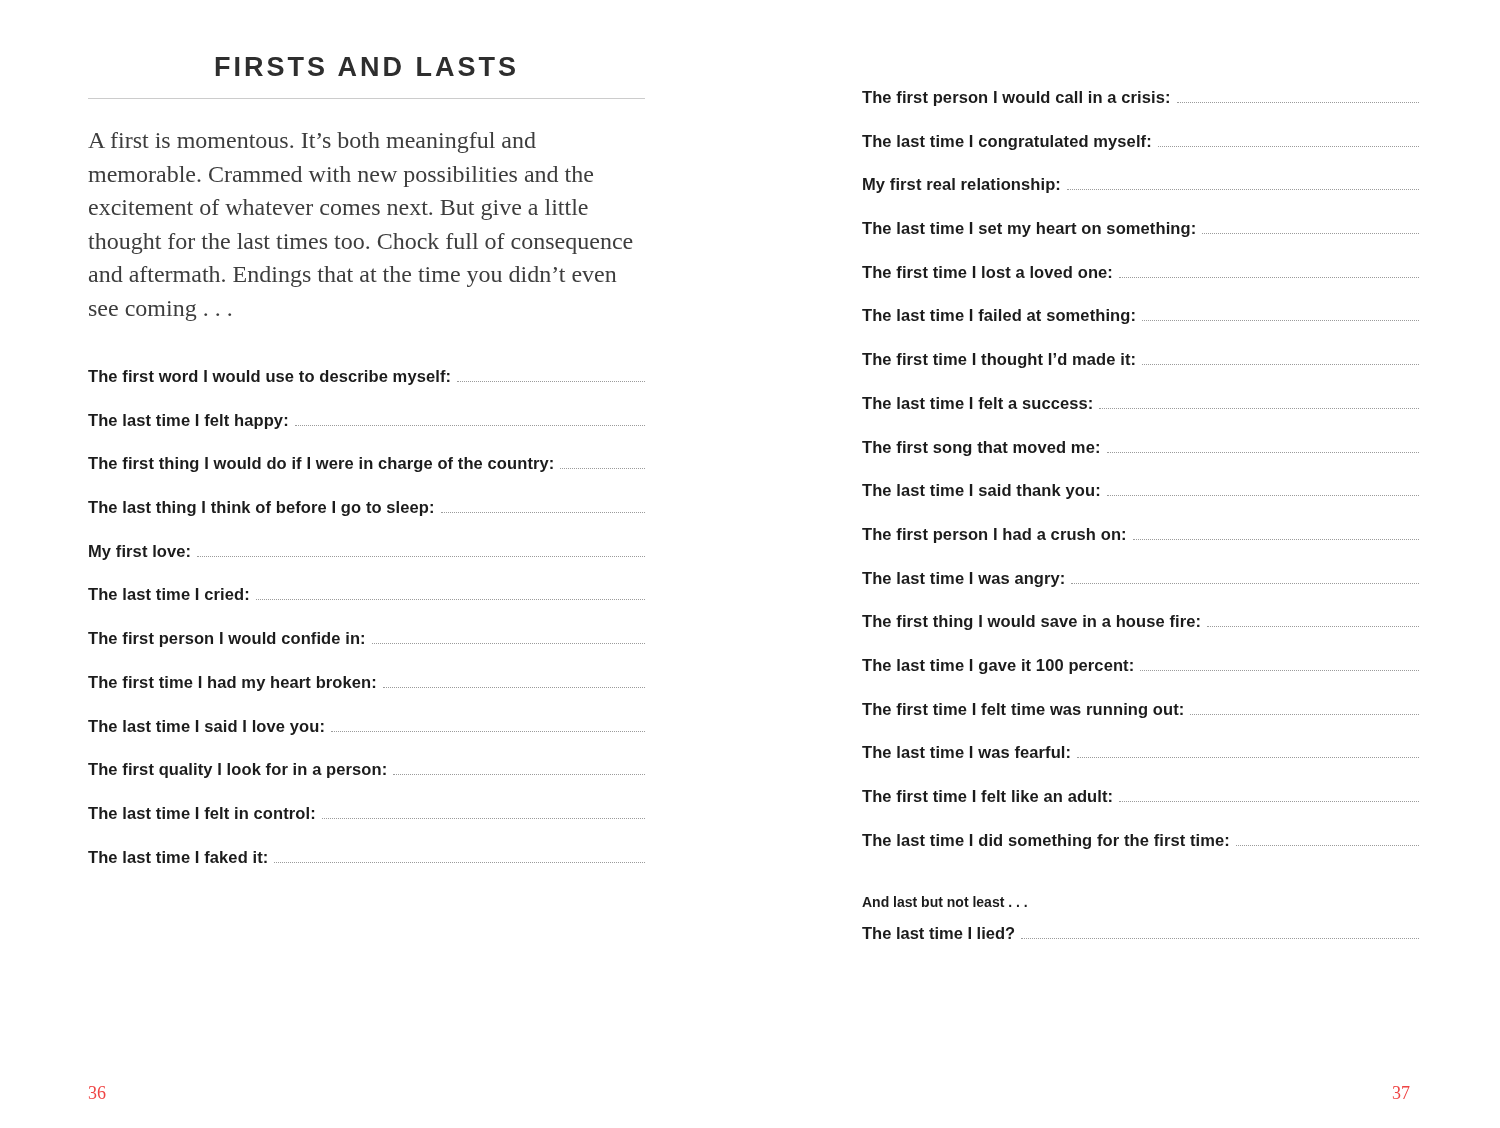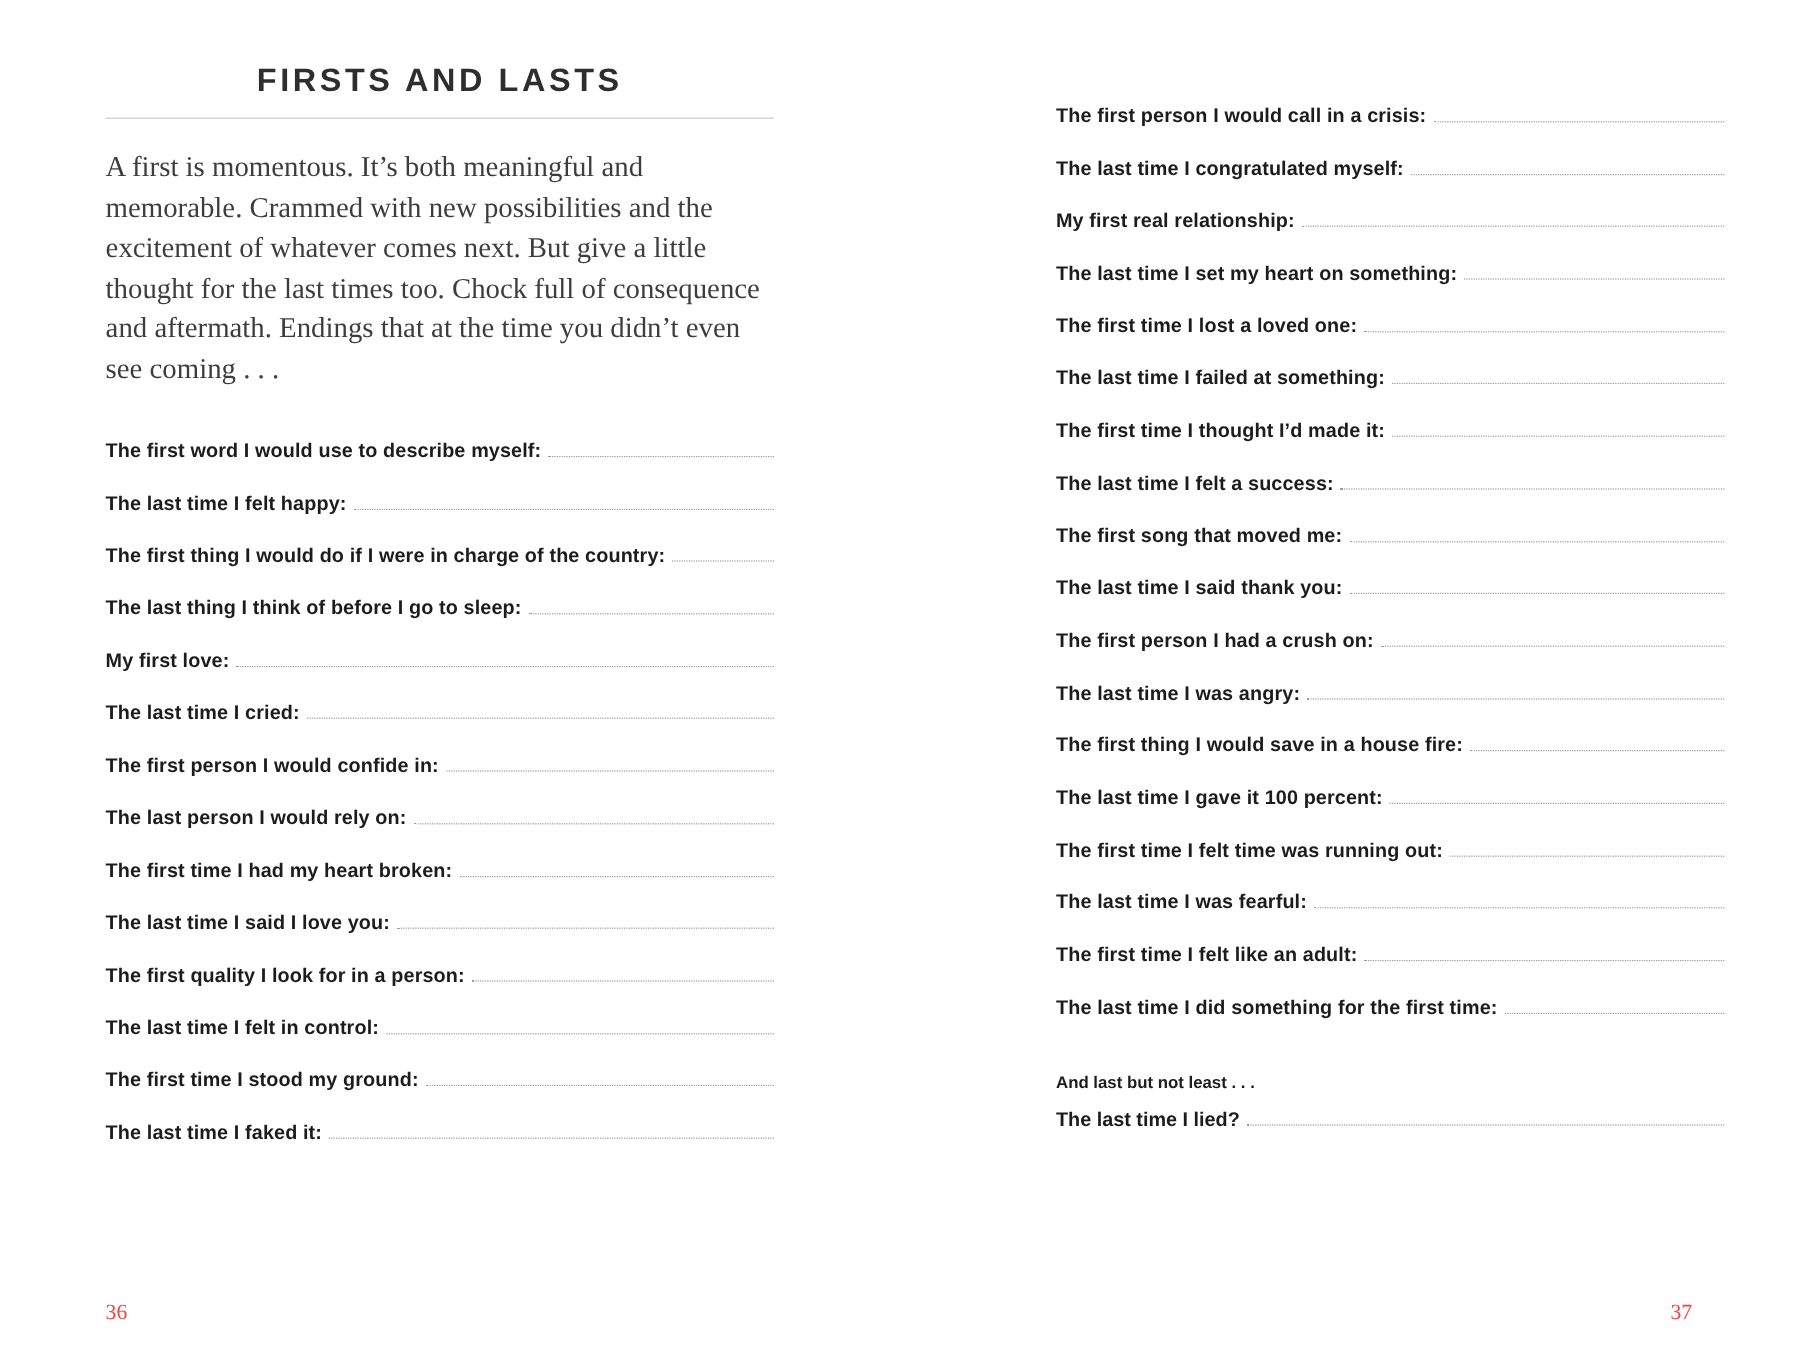--- a/index.html
+++ b/index.html
@@ -13,21 +13,21 @@
     height: 1128px;
     background: #ffffff;
     overflow: hidden;
     font-family: "Liberation Sans", sans-serif;
   }
   .col {
     position: absolute;
     top: 0;
   }
   .col-left  { left: 88px;  width: 557px; }
-  .col-right { left: 880px; width: 557px; }
+  .col-right { left: 862px; width: 557px; }
 
   .page-title {
     margin-top: 52px;
     text-align: center;
     font-size: 27px;
     font-weight: bold;
     letter-spacing: 3px;
     color: #2e2e2e;
   }
   .title-rule {
@@ -132,24 +132,20 @@
         <li class="prompt-row">
           <span class="prompt-label">The last time I cried:</span>
           <span class="leader"></span>
         </li>
 
         <li class="prompt-row">
           <span class="prompt-label">The first person I would confide in:</span>
           <span class="leader"></span>
         </li>
 
-        <li class="prompt-row">
-          <span class="prompt-label">The last person I would rely on:</span>
-          <span class="leader"></span>
-        </li>
 
         <li class="prompt-row">
           <span class="prompt-label">The first time I had my heart broken:</span>
           <span class="leader"></span>
         </li>
 
         <li class="prompt-row">
           <span class="prompt-label">The last time I said I love you:</span>
           <span class="leader"></span>
         </li>
@@ -157,24 +153,20 @@
         <li class="prompt-row">
           <span class="prompt-label">The first quality I look for in a person:</span>
           <span class="leader"></span>
         </li>
 
         <li class="prompt-row">
           <span class="prompt-label">The last time I felt in control:</span>
           <span class="leader"></span>
         </li>
 
-        <li class="prompt-row">
-          <span class="prompt-label">The first time I stood my ground:</span>
-          <span class="leader"></span>
-        </li>
 
         <li class="prompt-row">
           <span class="prompt-label">The last time I faked it:</span>
           <span class="leader"></span>
         </li>
       </ul>
   </div>
 
   <div class="col col-right">
     <ul class="prompt-list list-right">

